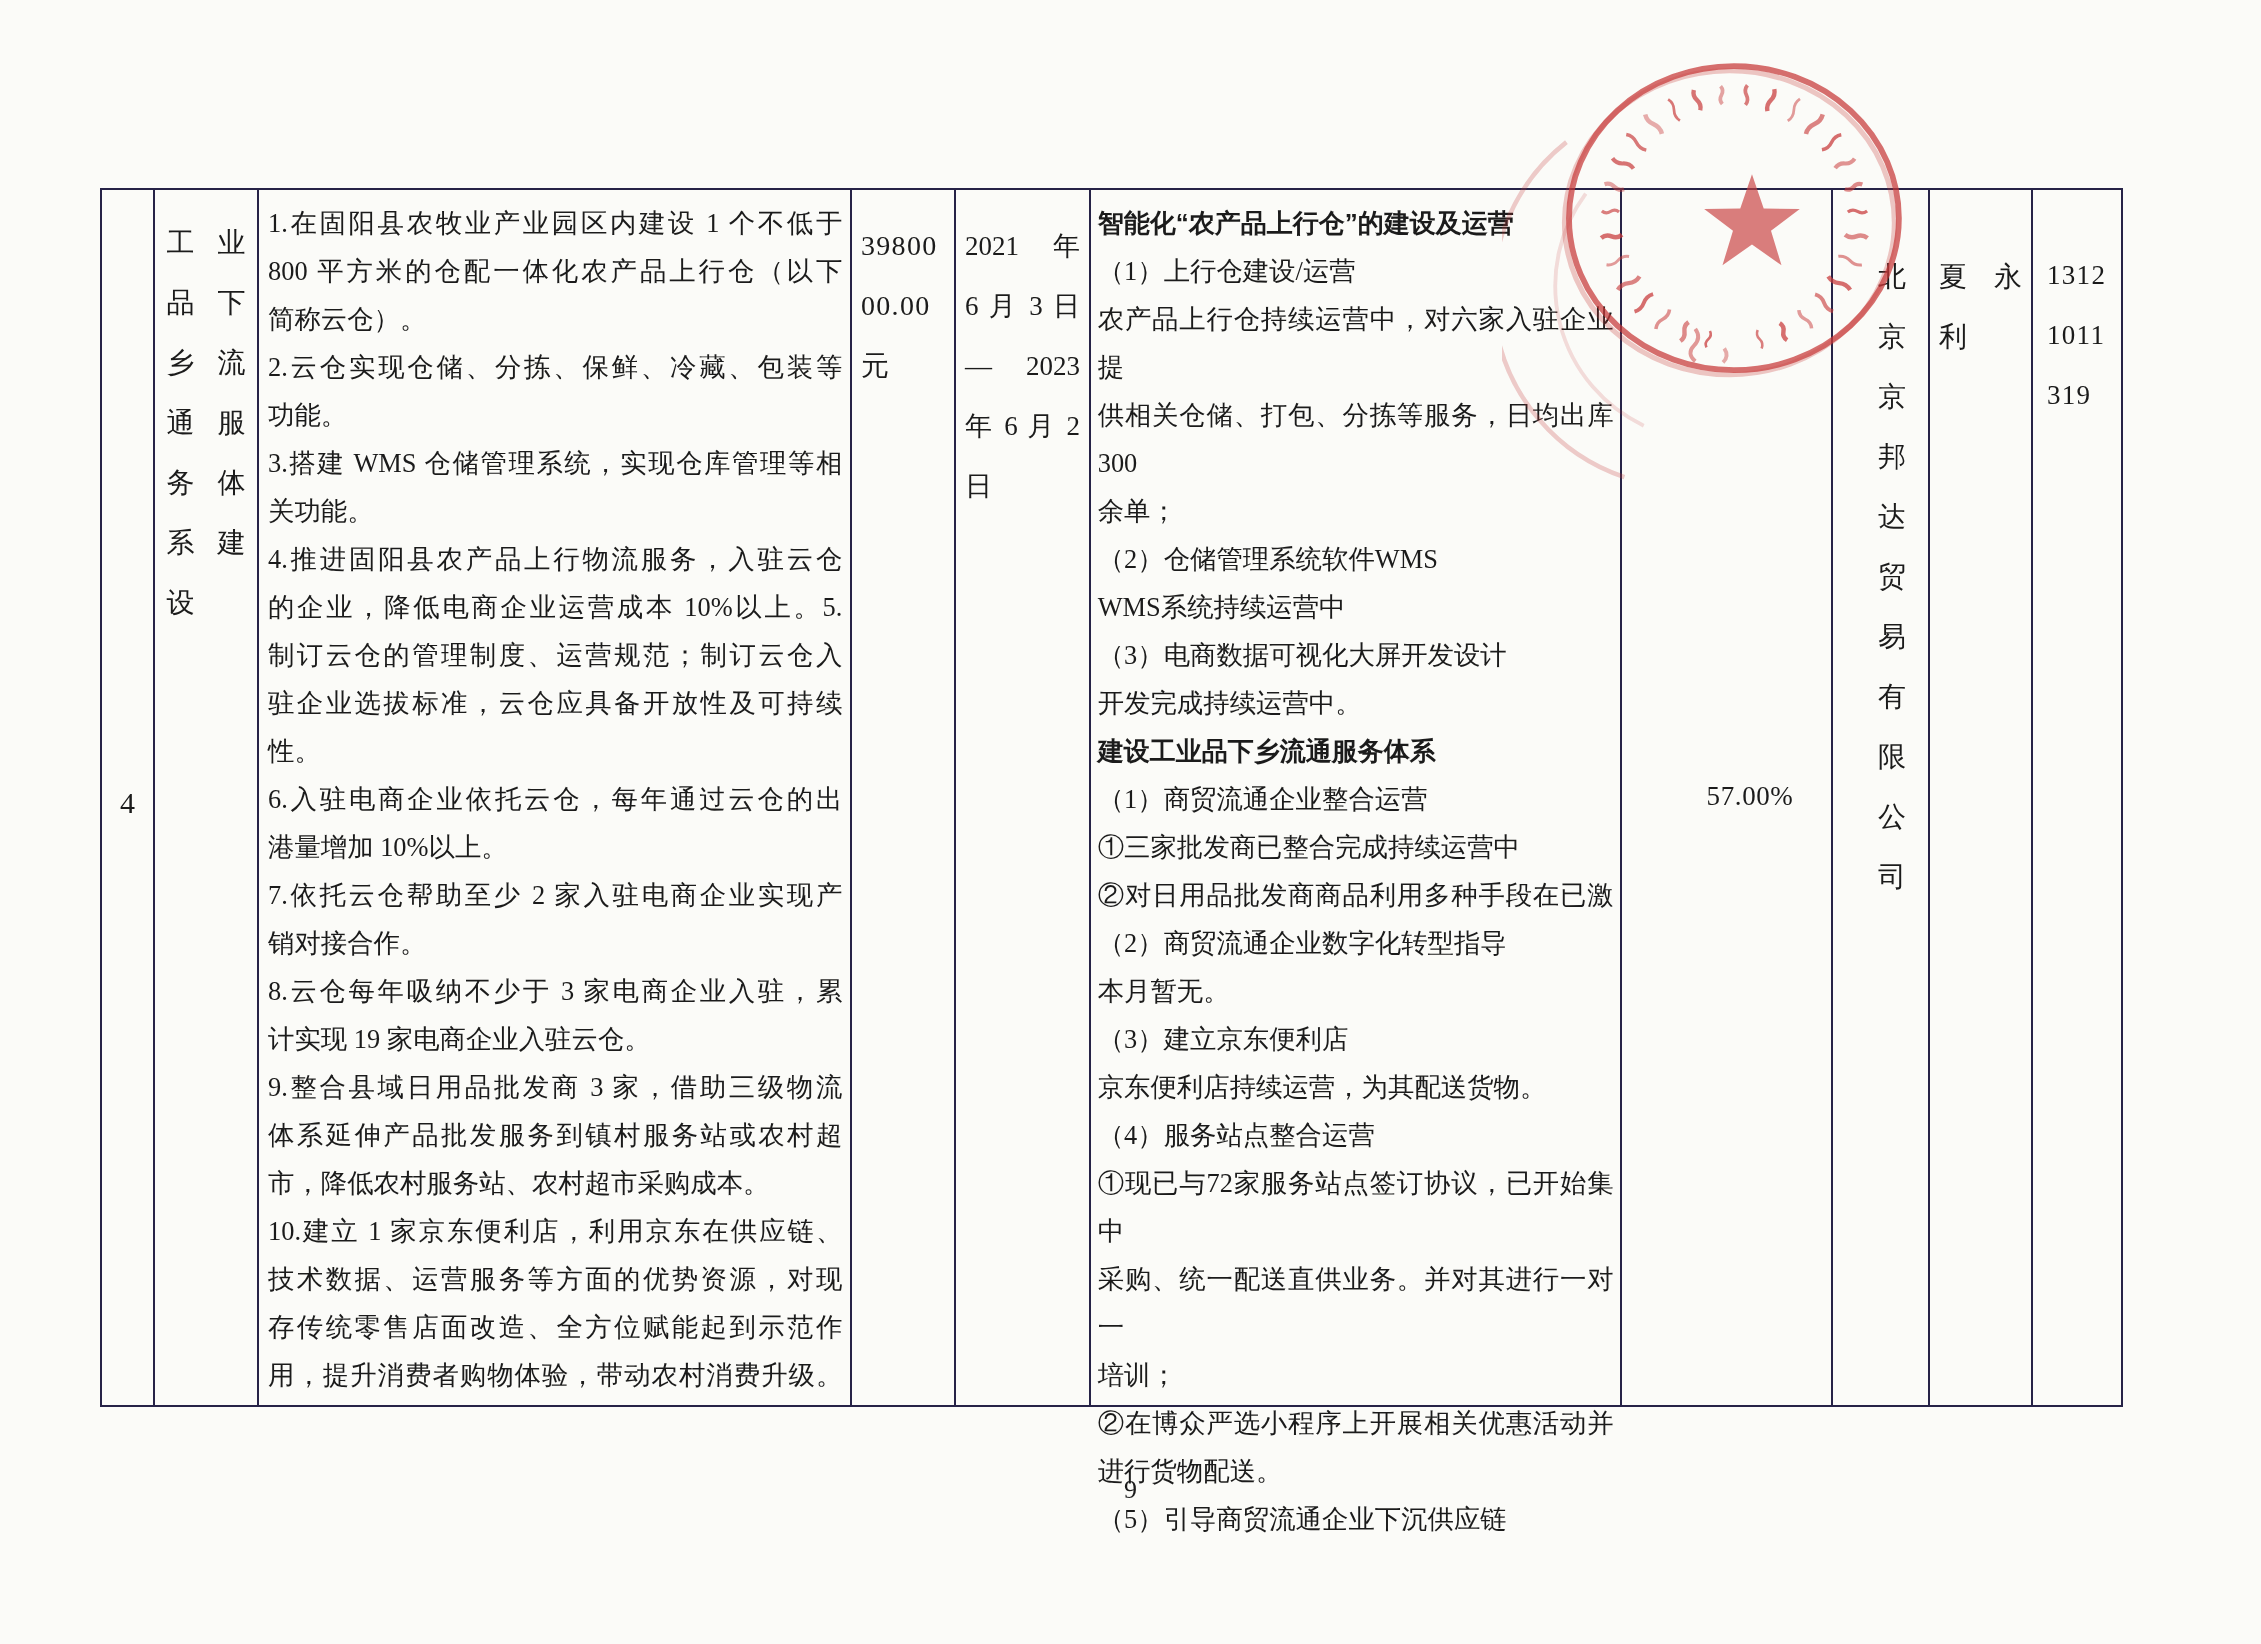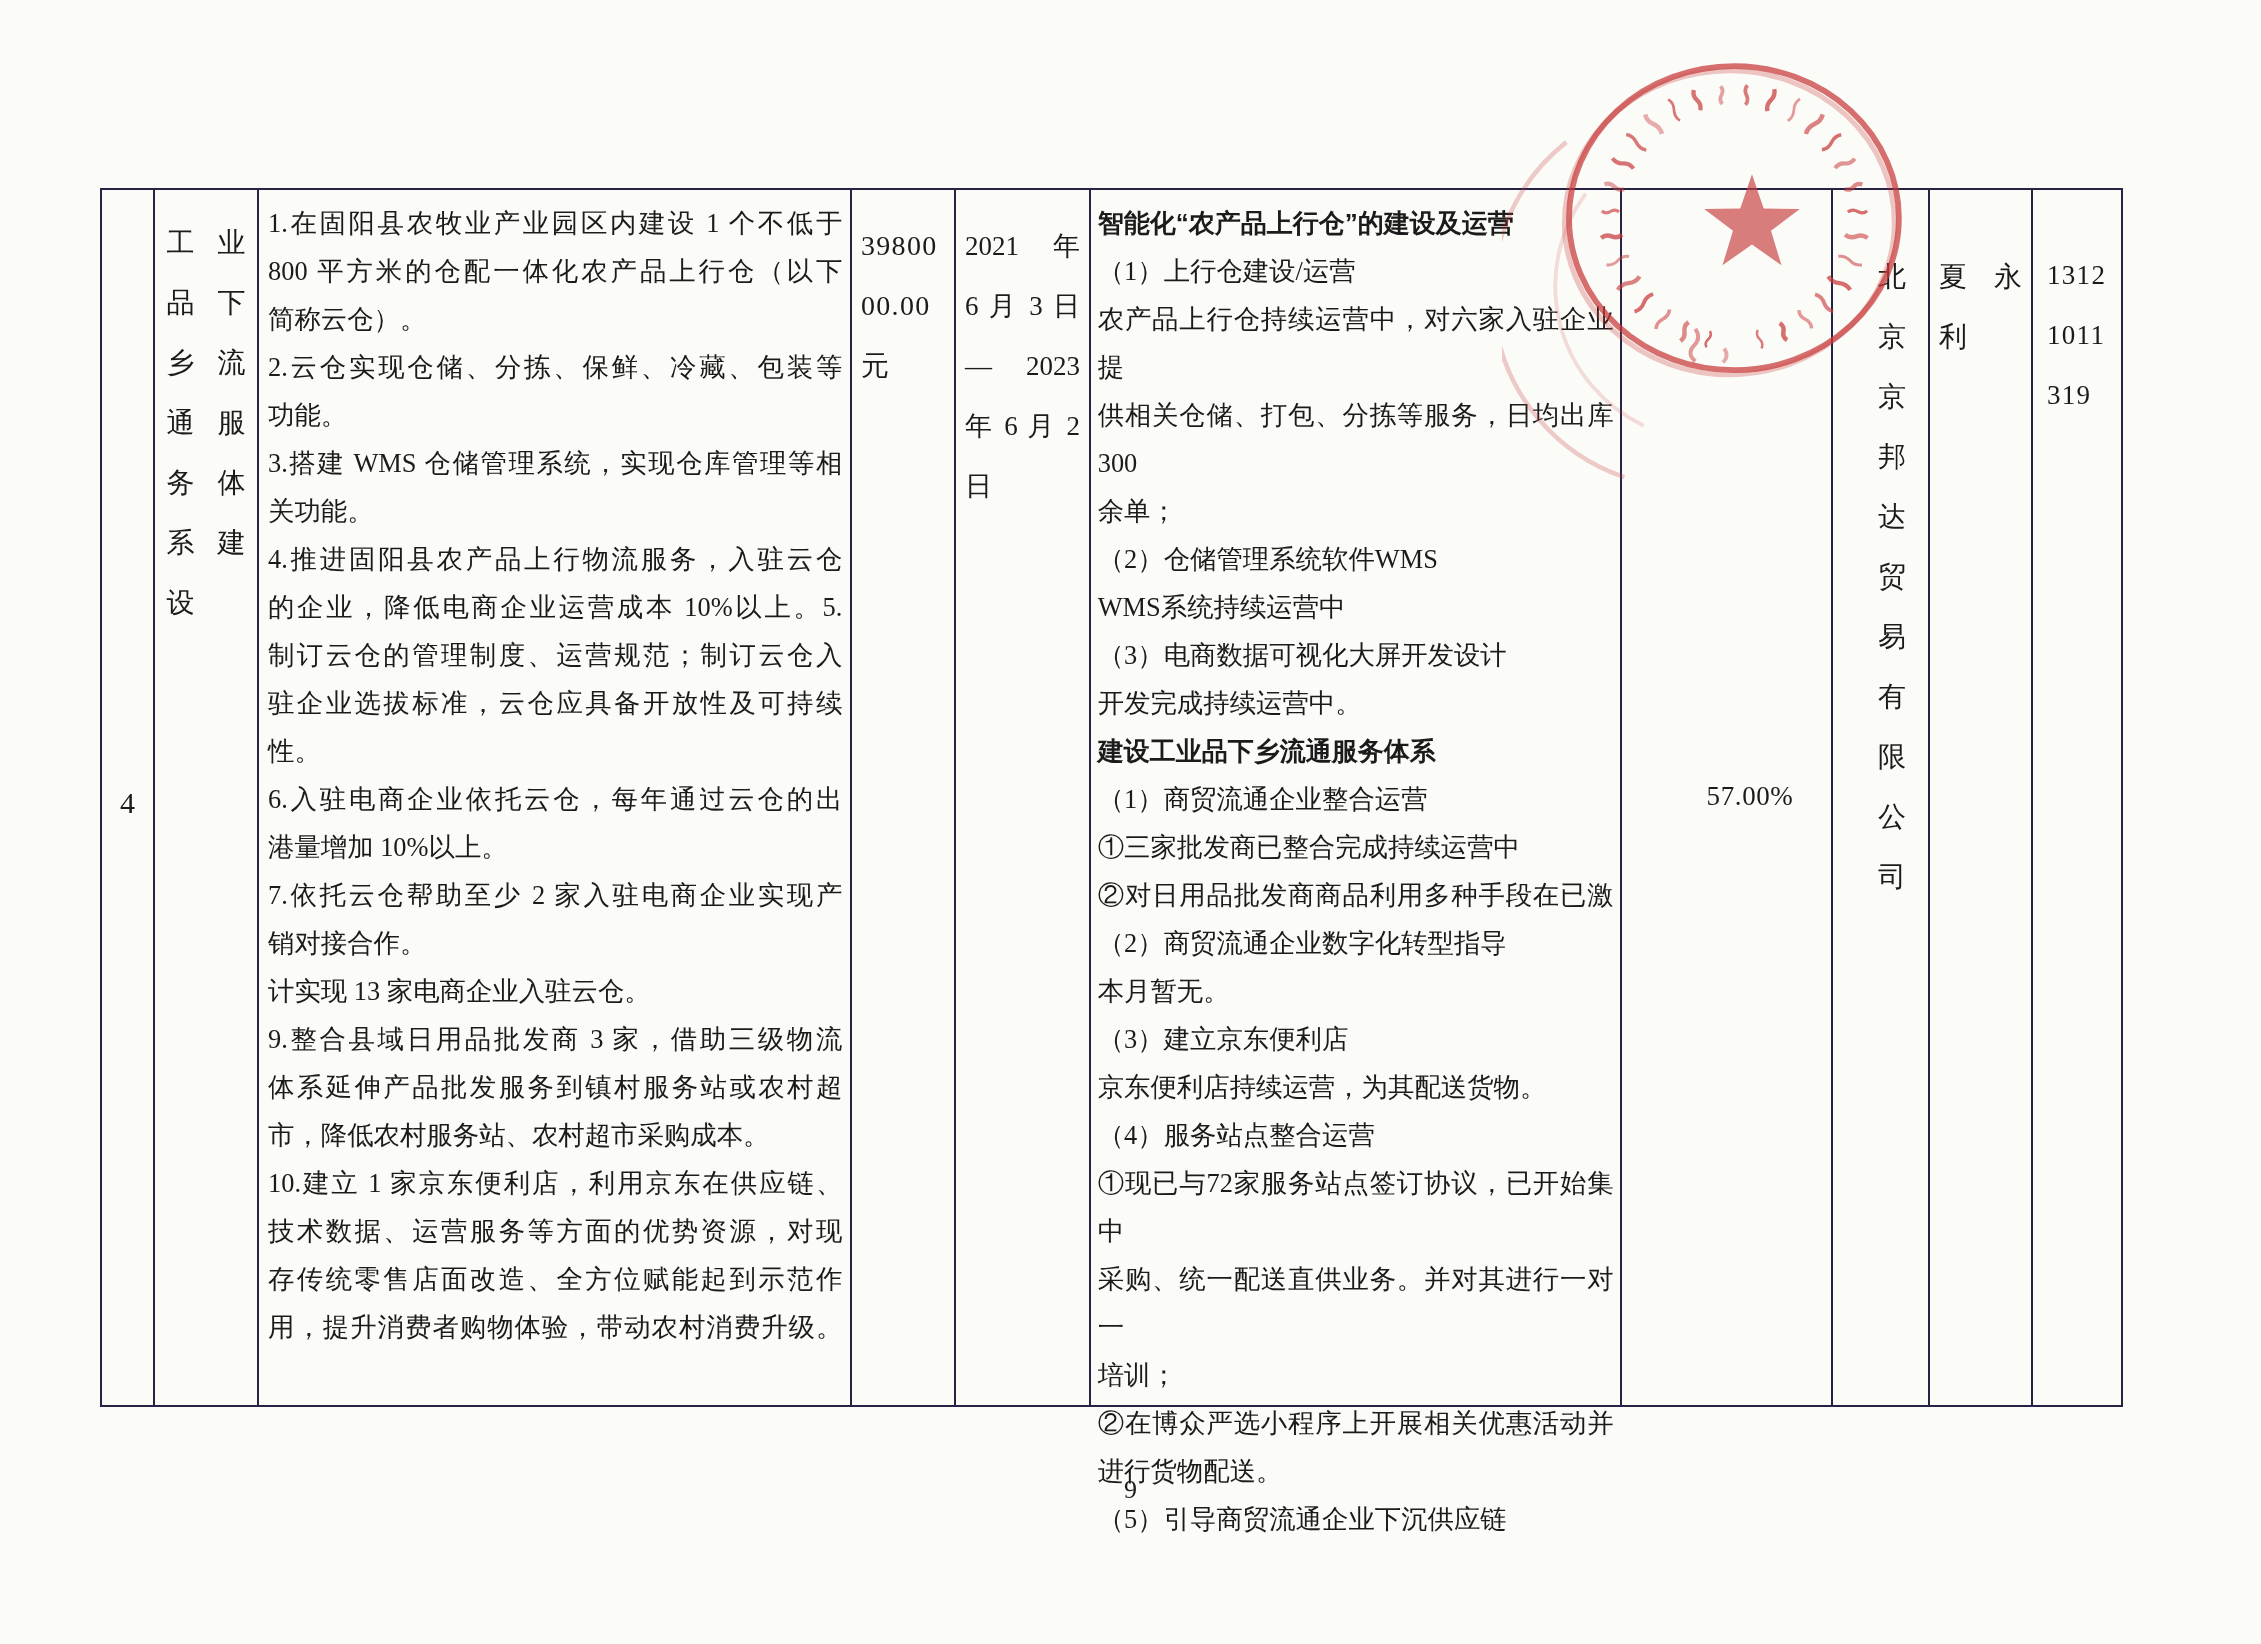--- a/index.html
+++ b/index.html
@@ -110,21 +110,22 @@
         <div class="tline">关功能。</div>
         <div class="tline just">4.推进固阳县农产品上行物流服务，入驻云仓</div>
         <div class="tline just">的企业，降低电商企业运营成本 10%以上。5.</div>
         <div class="tline just">制订云仓的管理制度、运营规范；制订云仓入</div>
         <div class="tline just">驻企业选拔标准，云仓应具备开放性及可持续</div>
         <div class="tline">性。</div>
         <div class="tline just">6.入驻电商企业依托云仓，每年通过云仓的出</div>
         <div class="tline">港量增加 10%以上。</div>
         <div class="tline just">7.依托云仓帮助至少 2 家入驻电商企业实现产</div>
         <div class="tline">销对接合作。</div>
-        <div class="tline">计实现 13 家电商企业入驻云仓。</div>
+        <div class="tline just">8.云仓每年吸纳不少于 3 家电商企业入驻，累</div>
+        <div class="tline">计实现 19 家电商企业入驻云仓。</div>
         <div class="tline just">9.整合县域日用品批发商 3 家，借助三级物流</div>
         <div class="tline just">体系延伸产品批发服务到镇村服务站或农村超</div>
         <div class="tline">市，降低农村服务站、农村超市采购成本。</div>
         <div class="tline just">10.建立 1 家京东便利店，利用京东在供应链、</div>
         <div class="tline just">技术数据、运营服务等方面的优势资源，对现</div>
         <div class="tline just">存传统零售店面改造、全方位赋能起到示范作</div>
         <div class="tline just">用，提升消费者购物体验，带动农村消费升级。</div>
       </div>
   </div>
   <div class="col c-amount">

